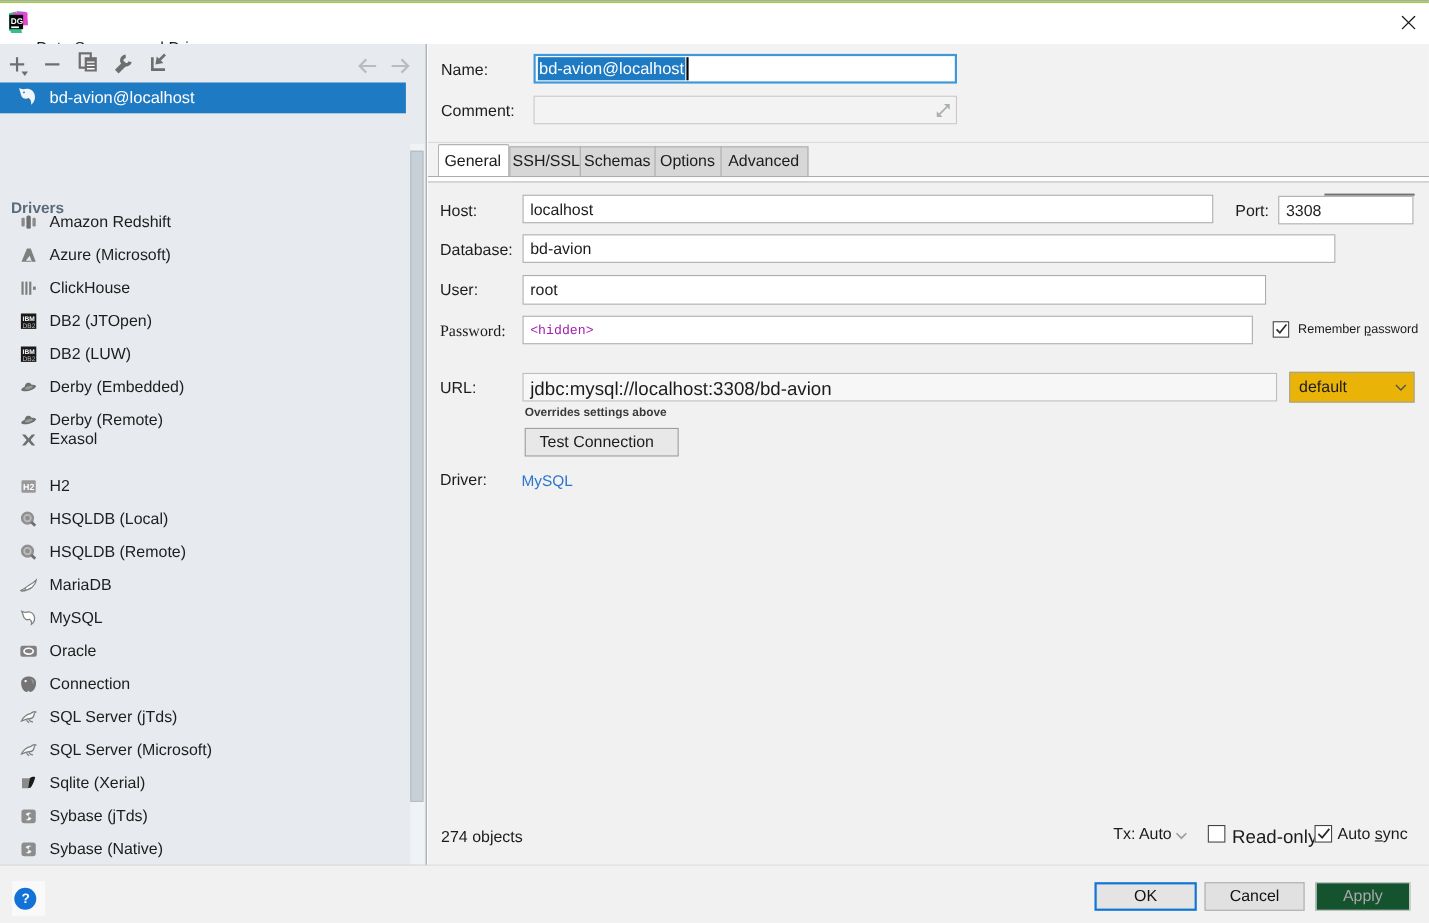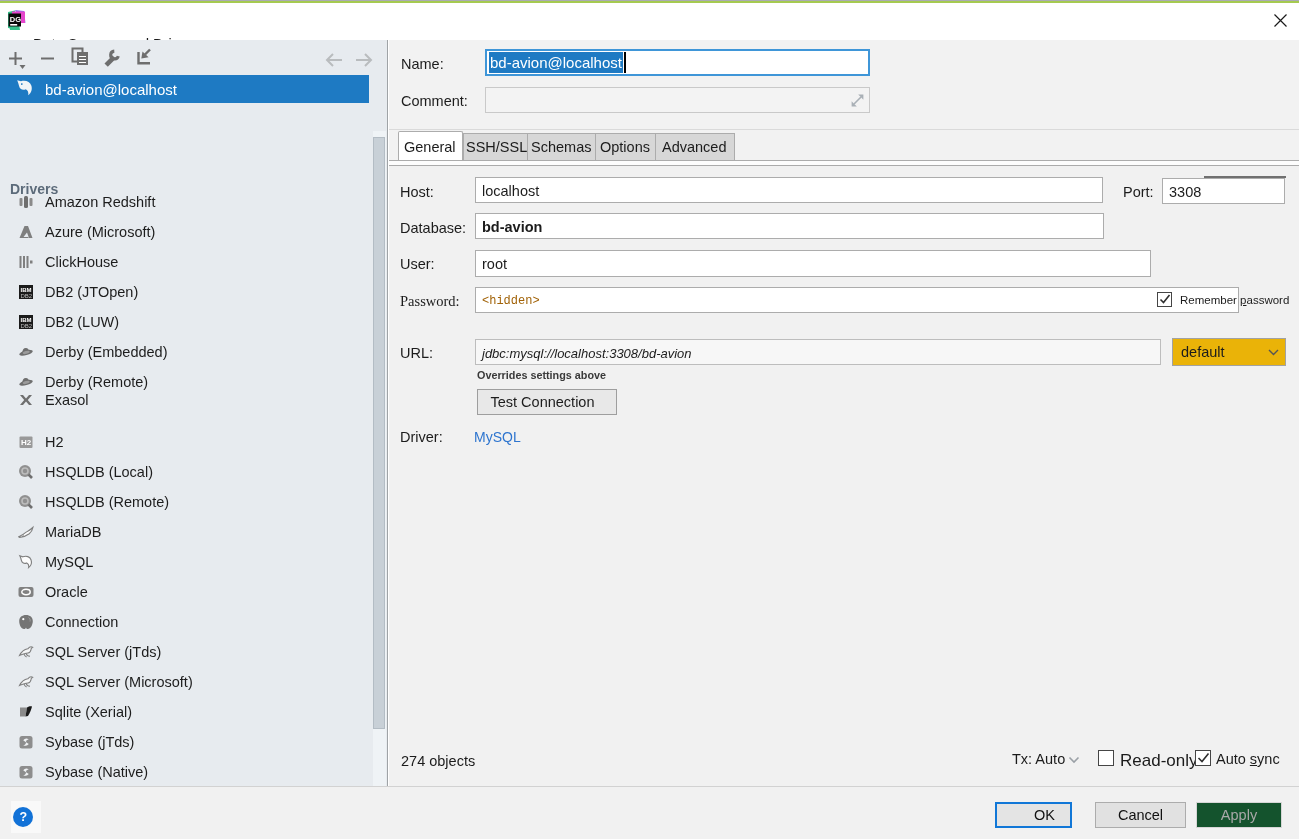--- a/index.html
+++ b/index.html
@@ -204,35 +204,35 @@
 <div class="abs" style="left:389px;top:165px;width:910px;height:1px;background:#ababab;"></div>
 <div class="abs" style="left:389px;top:166px;width:910px;height:620px;background:#f1f1f1;"></div>
 
 <div class="abs lbl" style="left:400px;top:184px;">Host:</div>
 <div class="inp" style="left:475px;top:177px;width:628px;height:26px;">localhost</div>
 <div class="abs" style="left:1204px;top:176px;width:82px;height:2px;background:#707070;"></div>
 <div class="abs lbl" style="left:1123px;top:184px;">Port:</div>
 <div class="inp" style="left:1162px;top:178px;width:123px;height:26px;">3308</div>
 
 <div class="abs lbl" style="left:400px;top:220px;">Database:</div>
-<div class="inp" style="left:475px;top:213px;width:629px;height:26px;font-weight:bold;">bd-avion</div>
+<div class="inp" style="left:475px;top:213px;width:739px;height:26px;">bd-avion</div>
 
 <div class="abs lbl" style="left:400px;top:256px;">User:</div>
 <div class="inp" style="left:475px;top:250px;width:676px;height:27px;">root</div>
 
 <div class="abs lbl" style="left:400px;top:293px;font-family:Liberation Serif, serif;">Password:</div>
-<div class="inp" style="left:475px;top:287px;width:764px;height:26px;font-family:'Liberation Mono',monospace;color:#a16207;font-size:12px;">&lt;hidden&gt;</div>
+<div class="inp" style="left:475px;top:287px;width:664px;height:26px;font-family:'Liberation Mono',monospace;color:#a21caf;font-size:12px;">&lt;hidden&gt;</div>
 <div class="cb" style="left:1157px;top:292px;"></div>
 <svg class="abs" style="left:1158px;top:292px;" width="14" height="14" viewBox="0 0 14 14">
   <path d="M2.5,7.5 L5.5,10.5 L11.5,3" stroke="#2e2e2e" stroke-width="1.6" fill="none"></path>
 </svg>
 <div class="abs" style="left:1180px;top:294px;font-size:11.5px;color:#1c1c1c;">Remember <span style="text-decoration:underline">p</span>assword</div>
 
 <div class="abs lbl" style="left:400px;top:345px;">URL:</div>
-<div class="inp" style="left:475px;top:339px;width:686px;height:26px;background:#f7f7f7;border-color:#bdbdbd;font-size:13px;font-style:italic;">jdbc:mysql://localhost:3308/bd-avion</div>
+<div class="inp" style="left:475px;top:339px;width:686px;height:26px;background:#f7f7f7;border-color:#bdbdbd;font-size:17px;">jdbc:mysql://localhost:3308/bd-avion</div>
 <div class="abs" style="left:1172px;top:338px;width:114px;height:28px;background:#eab308;border:1px solid #a2a2a2;">
   <span style="position:absolute;left:8px;top:5px;font-size:14.5px;color:#1c1c1c;">default</span>
   <svg style="position:absolute;right:6px;top:10px;" width="11" height="7" viewBox="0 0 11 7">
     <path d="M1,1 L5.5,5.5 L10,1" stroke="#555" stroke-width="1.4" fill="none"></path>
   </svg>
 </div>
 <div class="abs" style="left:477px;top:369px;font-size:10.8px;font-weight:bold;color:#3a3a3a;">Overrides settings above</div>
 <div class="abs" style="left:477px;top:389px;width:140px;height:26px;background:#e8e8e8;border:1px solid #9e9e9e;text-align:center;font-size:14.5px;color:#1c1c1c;line-height:24px;padding-right:9px;">Test Connection</div>
 <div class="abs lbl" style="left:400px;top:429px;">Driver:</div>
 <div class="abs" style="left:474px;top:429px;font-size:14px;color:#2e75cf;">MySQL</div>
@@ -249,15 +249,15 @@
   <path d="M2.5,8 L6,11.5 L12.5,3.5" stroke="#2e2e2e" stroke-width="1.6" fill="none"></path>
 </svg>
 <div class="abs" style="left:1216px;top:751px;font-size:14.5px;color:#1b1b1b;">Auto <span style="text-decoration:underline">s</span>ync</div>
 
 <div class="abs" style="left:0;top:786px;width:1299px;height:1px;background:#d2d2d2;"></div>
 <div class="abs" style="left:0;top:787px;width:1299px;height:52px;background:#f1f1f1;"></div>
 <div class="abs" style="left:11px;top:801px;width:30px;height:32px;background:#f9f9f9;"></div>
 <div class="abs" style="left:13px;top:807px;width:20px;height:20px;background:#1272d7;border-radius:50%;"></div>
 <div class="abs" style="left:19.5px;top:810px;font-size:12.5px;font-weight:bold;color:#fff;">?</div>
 
-<div class="abs" style="left:995px;top:802px;width:77px;height:26px;background:#e4e4e4;border:2px solid #1177d7;text-align:left;font-size:14.5px;color:#111;line-height:22px;padding-left:37px;">OK</div>
+<div class="abs" style="left:995px;top:802px;width:93px;height:26px;background:#e4e4e4;border:2px solid #1177d7;text-align:center;font-size:14.5px;color:#111;line-height:22px;">OK</div>
 <div class="abs" style="left:1095px;top:802px;width:91px;height:26px;background:#e1e1e1;border:1px solid #acacac;text-align:center;font-size:14.5px;color:#111;line-height:24px;">Cancel</div>
 <div class="abs" style="left:1196px;top:802px;width:86px;height:26px;background:#14532d;border:1px solid #d6d6d6;text-align:center;font-size:14.5px;color:#a8a8a8;line-height:24px;">Apply</div>
 
 </body></html>

